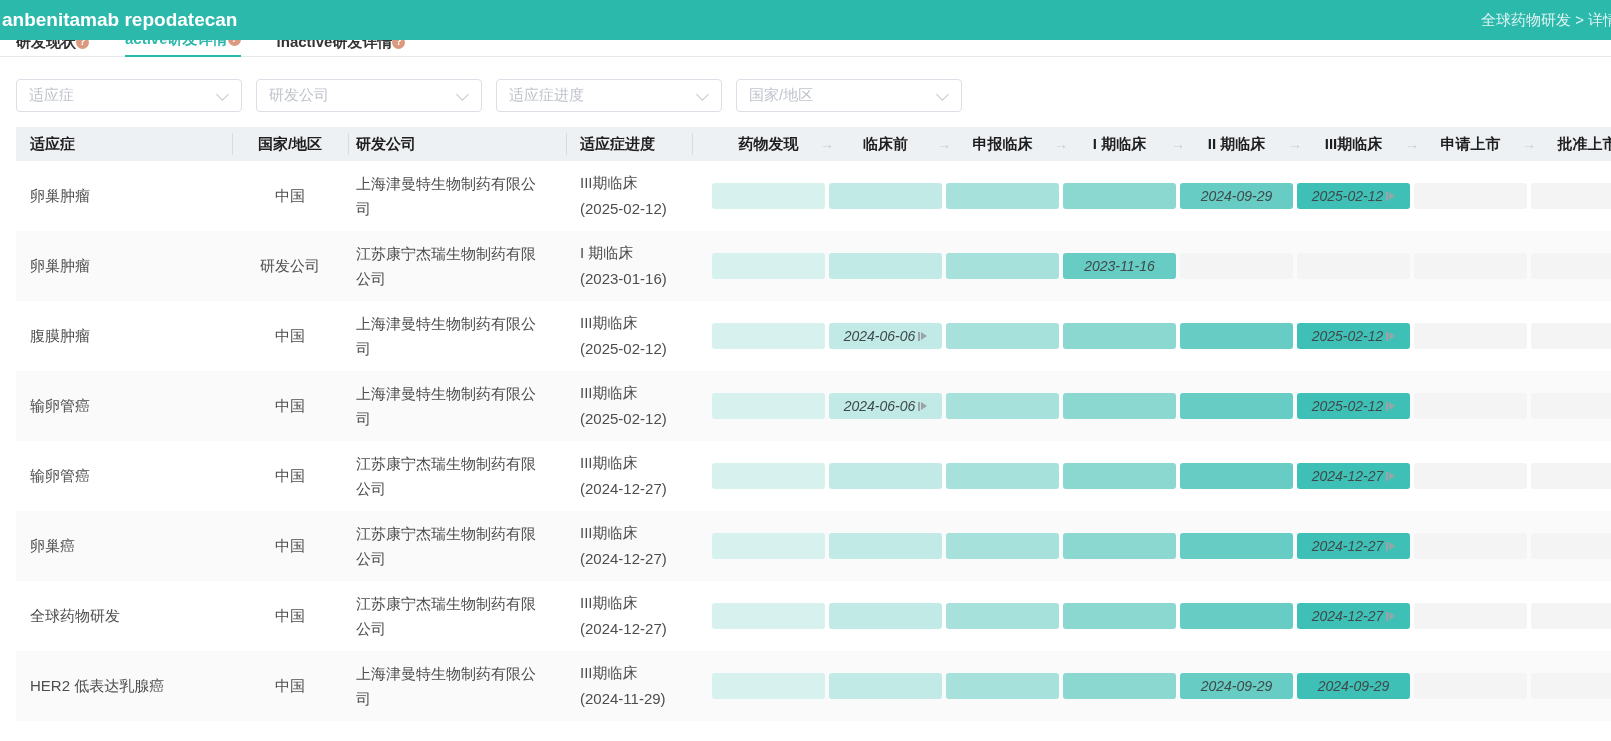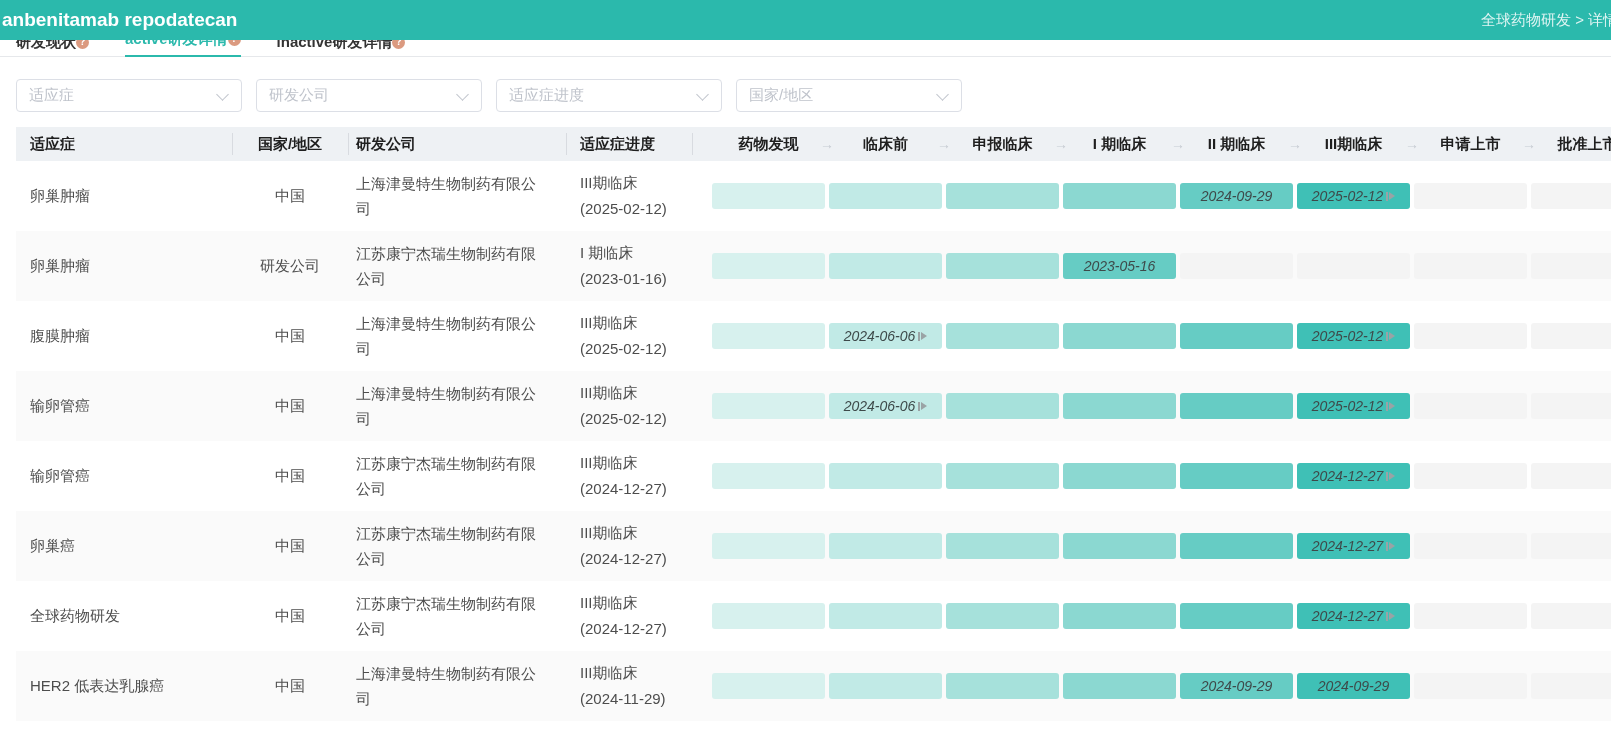--- a/index.html
+++ b/index.html
@@ -179,21 +179,21 @@
             <div class="bar" style="background: rgb(215, 241, 238);"></div>
           </div>
           <div class="phc">
             <div class="bar" style="background: rgb(193, 234, 230);"></div>
           </div>
           <div class="phc">
             <div class="bar" style="background: rgb(166, 225, 219);"></div>
           </div>
           <div class="phc">
             <div class="bar" style="background: rgb(102, 204, 196);">
-              <span class="bar-date">2023-05-16</span>
+              <span class="bar-date">2023-11-16</span>
             </div>
           </div>
           <div class="phc">
             <div class="bar empty"></div>
           </div>
           <div class="phc">
             <div class="bar empty"></div>
           </div>
           <div class="phc">
             <div class="bar empty"></div>

